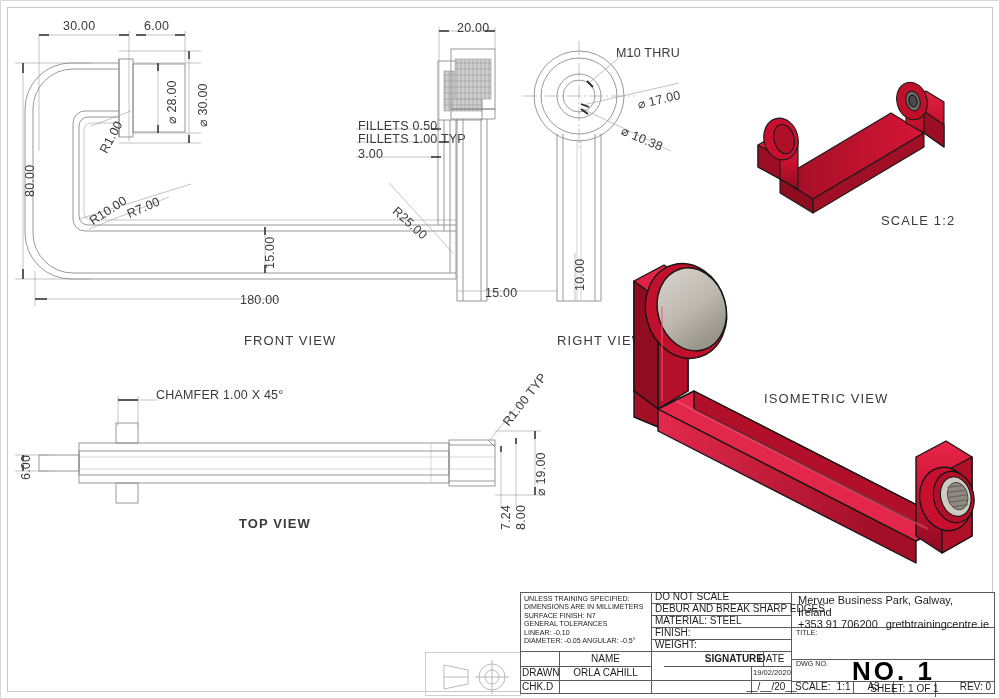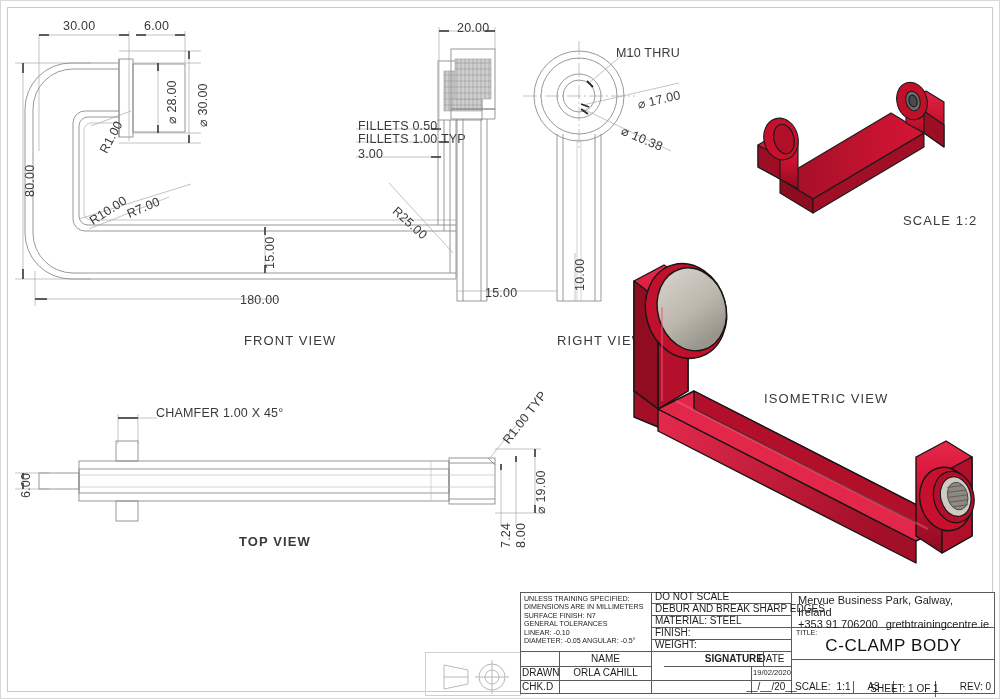--- a/index.html
+++ b/index.html
@@ -229,21 +229,21 @@
     </svg>
     <span class="abs dimtxt" style="left:456px;top:22px;left:26px;top:20px;">20.00</span>
     <span class="abs dimtxt" style="left:185px;top:45px;">M10  THRU</span>
     <span class="abs dimtxt vtxt" style="left:205px;top:96px;transform:rotate(-13deg);">⌀ 17.00</span>
     <span class="abs dimtxt vtxt" style="left:194px;top:122px;transform:rotate(23deg);">⌀ 10.38</span>
     <span class="abs dimtxt" style="left:54px;top:285px;">15.00</span>
     <span class="abs dimtxt vtxt" style="left:142px;top:290px;transform:rotate(-90deg);">10.00</span>
     <span class="abs viewlbl" style="left:126px;top:332px;">RIGHT VIEW</span>
   </div>
 
-  <div class="abs" style="left:0;top:395px;width:560px;height:170px;">
+  <div class="abs" style="left:0;top:377px;width:560px;height:170px;">
     <svg width="560" height="170" viewBox="0 0 560 170">
       <g fill="none" stroke="#8d8d8d" stroke-width="0.9">
 
         <rect x="78" y="65" width="370" height="40"></rect>
         <rect x="78" y="73" width="370" height="24"></rect>
 
         <rect x="38" y="77" width="40" height="16"></rect>
 
         <rect x="115" y="45" width="22" height="20"></rect>
         <rect x="115" y="105" width="22" height="20"></rect>
@@ -324,21 +324,21 @@
         <ellipse cx="48" cy="78" rx="10" ry="15" fill="#b00f28" transform="rotate(-14 48 78)"></ellipse>
 
         <path d="M170,40 L190,30 L208,41 L208,86 L188,72 L170,62 Z" fill="url(#gA)"></path>
         <path d="M188,72 L208,86 L208,64 L188,50 Z" fill="#9c0e24"></path>
 
         <ellipse cx="176" cy="40" rx="15" ry="19" fill="#c01029" transform="rotate(-16 176 40)"></ellipse>
         <ellipse cx="177" cy="40" rx="7" ry="10" fill="#6d6d6d" transform="rotate(-16 177 40)"></ellipse>
         <ellipse cx="177" cy="40" rx="4" ry="6" fill="#4a4a4a" transform="rotate(-16 177 40)"></ellipse>
       </g>
     </svg>
-    <span class="abs viewlbl" style="left:145px;top:152px;margin-left:22px;">SCALE 1:2</span>
+    <span class="abs viewlbl" style="left:145px;top:152px;">SCALE 1:2</span>
   </div>
 
   <div class="abs" style="left:615px;top:250px;width:385px;height:320px;">
     <svg width="385" height="320" viewBox="0 0 385 320">
       <defs>
         <linearGradient id="gC" x1="0" y1="0" x2="0" y2="1">
           <stop offset="0%" stop-color="#e8274b"></stop>
             <stop offset="45%" stop-color="#cf1233"></stop>
             <stop offset="100%" stop-color="#8a0b20"></stop>
         </linearGradient>
@@ -439,23 +439,26 @@
     <div class="abs" style="left:272px;top:0;width:203px;height:36px;border-bottom:1px solid #5a5a5a;box-sizing:border-box;padding:2px 6px;">
       <div class="addr">Mervue Business Park, Galway, Ireland</div>
       <div class="addr" style="display:flex;justify-content:space-between;">
         <span>+353 91 706200</span>
         <span>gretbtrainingcentre.ie</span>
       </div>
     </div>
 
     <div class="abs" style="left:272px;top:36px;width:203px;height:32px;border-bottom:1px solid #5a5a5a;box-sizing:border-box;padding:1px 4px;">
       <div class="tbtxt">TITLE:</div>
-      <div class="bigtitle" style="text-align:center;margin-top:-1px;">C-CLAMP BODY</div>
-    </div>
-
+    </div>
+
+    <div class="abs" style="left:272px;top:68px;width:203px;height:22px;border-bottom:1px solid #5a5a5a;box-sizing:border-box;padding:0 4px;">
+      <div class="tbtxt">DWG NO.</div>
+      <div class="dwgno" style="position:absolute;left:60px;top:-4px;">NO. 1</div>
+    </div>
 
     <div class="cell" style="left:0;top:60px;width:40px;height:15px;"></div>
     <div class="cell" style="left:40px;top:60px;width:92px;height:15px;justify-content:center;">
       <span class="tbtxt m">NAME</span>
     </div>
     <div class="cell" style="left:144px;top:60px;width:100px;height:15px;justify-content:flex-end;font-weight:bold;">
       <span class="tbtxt m">SIGNATURE</span>
     </div>
     <div class="cell" style="left:232px;top:60px;width:40px;height:15px;justify-content:center;">
       <span class="tbtxt m">DATE</span>

